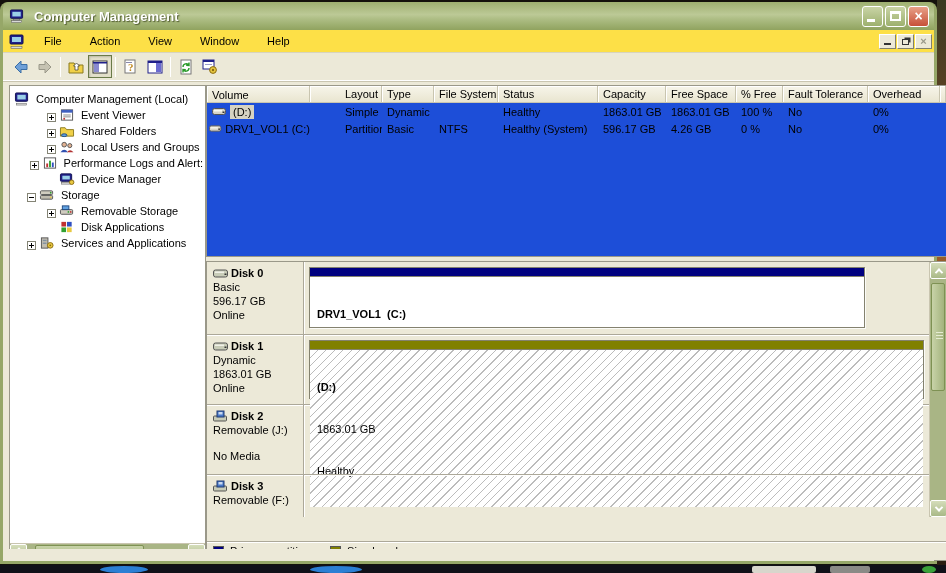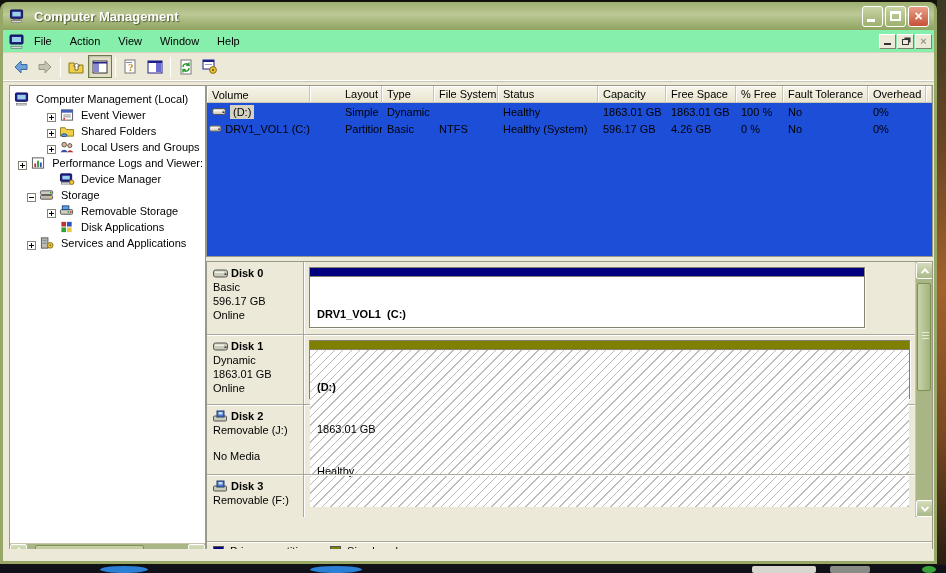--- a/index.html
+++ b/index.html
@@ -23,21 +23,21 @@
   .cap-btn { width:21px; height:21px; border:1px solid #fff; border-radius:3px; position:relative;
     background:linear-gradient(180deg,#C9D4A6,#9DB06E); }
   .cap-btn.close { background:linear-gradient(180deg,#E8A088,#C75038); }
   .glyph-min { position:absolute; left:4px; bottom:4px; width:8px; height:3px; background:#fff; }
   .glyph-max { position:absolute; left:4px; top:4px; width:11px; height:10px; border:2px solid #fff; border-top-width:3px; }
   .glyph-close { position:absolute; width:100%; text-align:center; top:1px; color:#fff; font-weight:bold; font-size:14px; }
 
   .window-body { background:#ECE9D8; height:531px; }
 
   
-  .menubar { height:23px; display:flex; align-items:center; background:#86efac; border-bottom:1px solid #D8D4BE; padding:0 2px 0 6px; }
+  .menubar { height:23px; display:flex; align-items:center; background:#fde047; border-bottom:1px solid #D8D4BE; padding:0 2px 0 6px;gap:10px; }
   .menu-item { padding:3px 9px; cursor:default; }
   .mdi-btns { margin-left:auto; display:flex; gap:1px; }
   .mdi-btn { width:17px; height:15px; background:#ECE9D8; border:1px solid #fff; border-right-color:#808070; border-bottom-color:#808070; display:flex; align-items:flex-end; justify-content:center; font-size:9px; line-height:8px; }
   .mdi-btn .r1 { width:7px; height:6px; border:1px solid #333; background:#ECE9D8; position:relative; margin:2px 0 3px 0; box-shadow:2px -2px 0 -0.5px #333; }
   .mdi-x { color:#9a9a8a; font-weight:bold; font-size:11px; line-height:13px; }
   .mdi-underscore { width:7px; height:2px; background:#333; margin-bottom:3px; }
 
   
   .toolbar { height:28px; display:flex; align-items:center; padding-left:6px; background:#ECE9D8;
     border-bottom:1px solid #fff; box-shadow:0 1px 0 #C9C5B0; }
@@ -64,21 +64,21 @@
   .right-pane { flex:1; display:flex; flex-direction:column; }
 
   
   .volume-list { height:172px; background:#1d4ed8; border:1px solid #9a9889; margin-bottom:4px; overflow:hidden; }
   .vl-header { display:flex; height:17px; }
   .hcell { background:linear-gradient(180deg,#F7F5EA,#E9E5D0); border-right:1px solid #C9C5B0; border-bottom:1px solid #C9C5B0;
     box-shadow:inset 1px 1px 0 #fff; padding:2px 0 0 5px; white-space:nowrap; overflow:hidden; }
   .vl-row { display:flex; height:17px; align-items:center; }
   .cell { padding-left:5px; white-space:nowrap; overflow:hidden; }
   .c-volume{width:103px;} .c-layout{width:72px;padding-left:35px;} .c-type{width:52px;} .c-fs{width:64px;} .c-status{width:100px;}
-  .c-cap{width:68px;} .c-free{width:70px;} .c-pct{width:47px;} .c-ft{width:85px;} .c-oh{width:58px;} .c-fill{flex:1;}
+  .c-cap{width:68px;} .c-free{width:70px;} .c-pct{width:47px;} .c-ft{width:85px;} .c-oh{width:72px;} .c-fill{flex:1;}
   .c-volume { display:flex; align-items:center; gap:3px; }
   .vol-sel { background:#D6D2C2; padding:1px 3px; }
 
   
   .graph-view { flex:1; border:1px solid #9a9889; background:#ECE9D8; display:flex; flex-direction:column; overflow:hidden;gap:24px; }
   .disks-area { flex:1; display:flex; }
   .disk-rows { flex:1; display:flex; flex-direction:column; overflow:hidden; }
   .disk-row { display:flex; border-bottom:1px solid #ACA899; box-shadow:0 1px 0 #fff; }
   .row-d0 { height:73px; } .row-d1 { height:70px; } .row-d2 { height:70px; } .row-d3 { flex:1; }
   .disk-label { width:97px; flex:none; border-right:1px solid #ACA899; box-shadow:1px 0 0 #fff; padding:4px 2px 0 6px; line-height:14px; }
@@ -304,21 +304,21 @@
             <span class="exp-box">
                 <i class="h"></i>
                 <i class="v"></i>
               </span>
             <svg class="tree-ico" viewBox="0 0 16 15">
               <rect x="2" y="2" width="12" height="11" fill="#fff" stroke="#555"></rect>
                 <rect x="4" y="8" width="2" height="4" fill="#c03030"></rect>
                 <rect x="7" y="5" width="2" height="7" fill="#30a030"></rect>
                 <rect x="10" y="7" width="2" height="5" fill="#3050c0"></rect>
             </svg>
-            <span class="tree-label">Performance Logs and Viewer:</span>
+            <span class="tree-label">Performance Logs and Alert:</span>
           </div>
 
           <div class="tree-row">
             <span class="tr-sp2"></span>
             <span class="exp-none"></span>
             <svg class="tree-ico" viewBox="0 0 16 15">
               <rect x="1" y="2" width="12" height="8" rx="1" fill="#20208a" stroke="#101050"></rect>
                 <rect x="3" y="4" width="8" height="4" fill="#9ad0e8"></rect>
                 <rect x="2" y="11" width="10" height="2" fill="#d8d8d8" stroke="#555" stroke-width="0.5"></rect>
                 <circle cx="13" cy="11" r="2.4" fill="#E8C840" stroke="#8a6a10"></circle>

